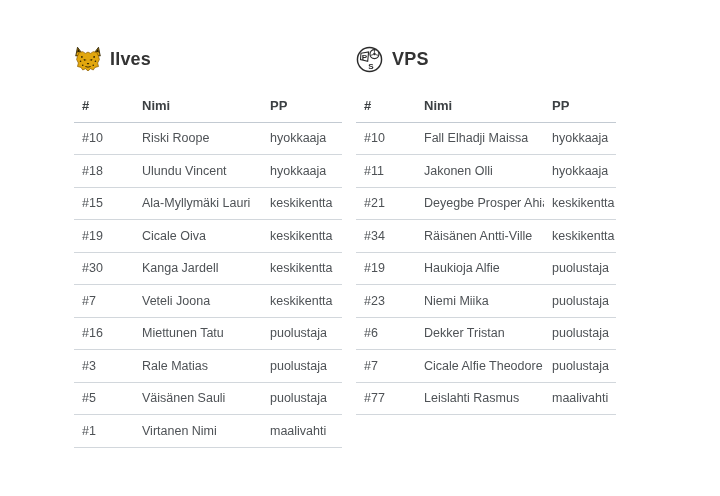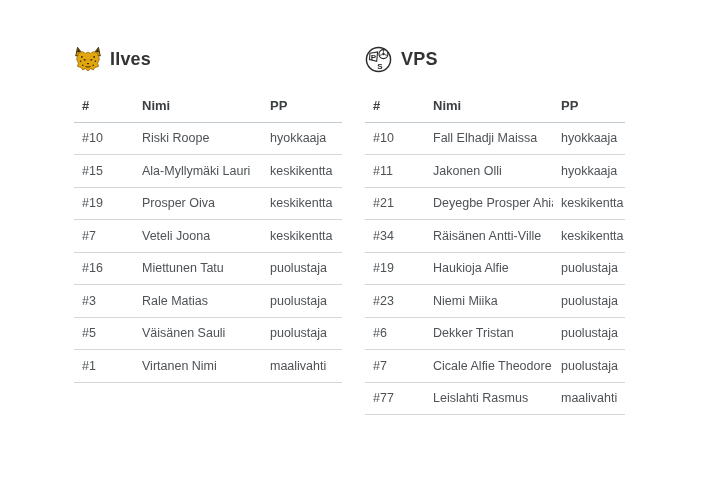--- a/index.html
+++ b/index.html
@@ -5,21 +5,21 @@
   * { margin: 0; padding: 0; box-sizing: border-box; }
   html, body {
     width: 720px; height: 496px;
     background: #ffffff;
     font-family: "Liberation Sans", sans-serif;
     overflow: hidden;
   }
   .page {
     display: flex;
     padding: 44px 0 0 74px;
-    gap: 23px;
+    gap: 14px;
   }
   .team-col { width: 268px; }
   .team-col.right { width: 260px; }
 
   .team-header {
     display: flex;
     align-items: center;
     gap: 8px;
     height: 30px;
     margin-bottom: 15px;
@@ -108,27 +108,37 @@
           <th>PP</th>
         </tr>
       </thead>
       <tbody>
           <tr>
             <td>#10</td>
             <td>Riski Roope</td>
             <td>hyokkaaja</td>
           </tr>
           <tr>
+            <td>#18</td>
+            <td>Ulundu Vincent</td>
+            <td>hyokkaaja</td>
+          </tr>
+          <tr>
             <td>#15</td>
             <td>Ala-Myllymäki Lauri</td>
             <td>keskikentta</td>
           </tr>
           <tr>
             <td>#19</td>
-            <td>Prosper Oiva</td>
+            <td>Cicale Oiva</td>
+            <td>keskikentta</td>
+          </tr>
+          <tr>
+            <td>#30</td>
+            <td>Kanga Jardell</td>
             <td>keskikentta</td>
           </tr>
           <tr>
             <td>#7</td>
             <td>Veteli Joona</td>
             <td>keskikentta</td>
           </tr>
           <tr>
             <td>#16</td>
             <td>Miettunen Tatu</td>

